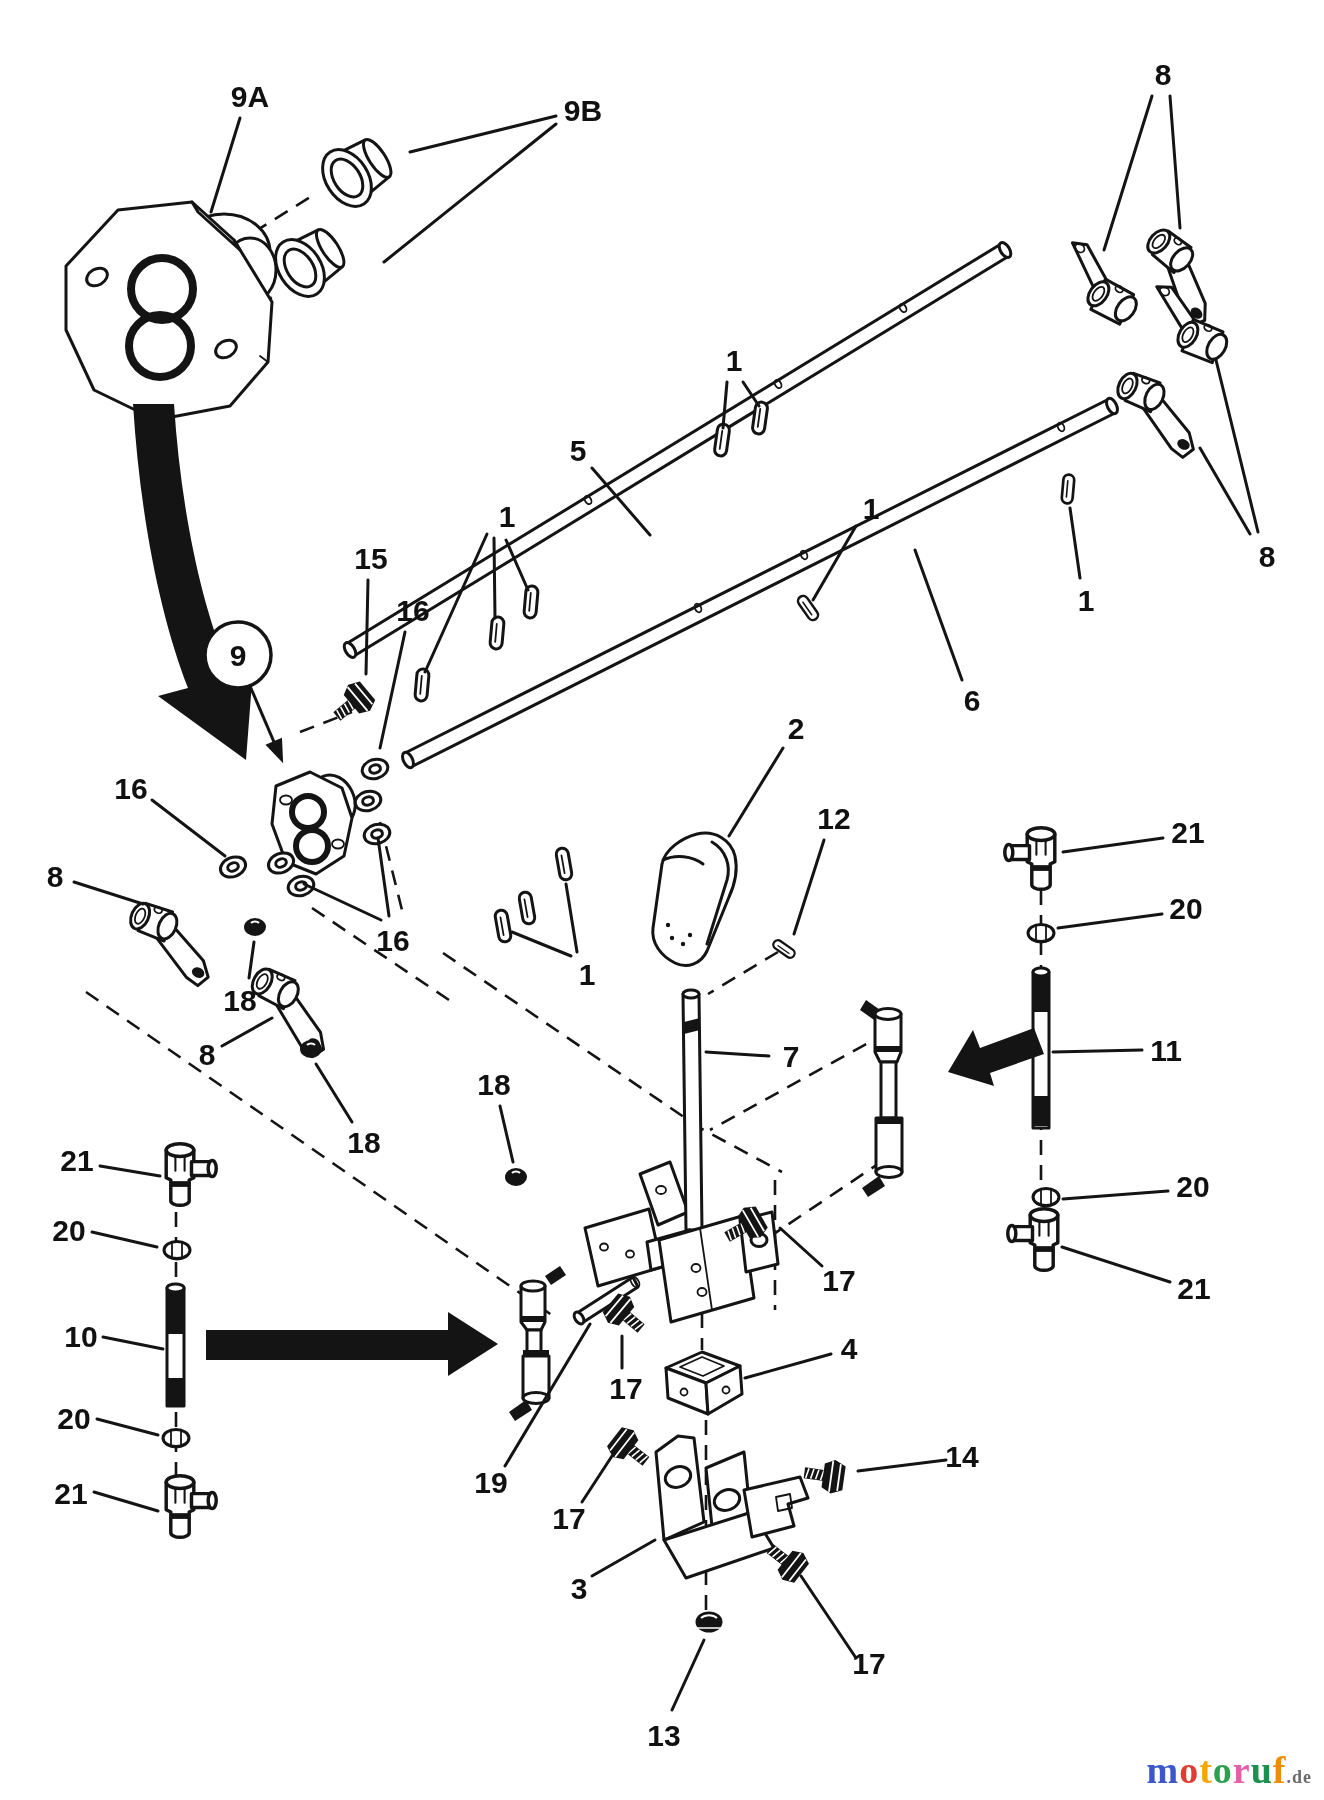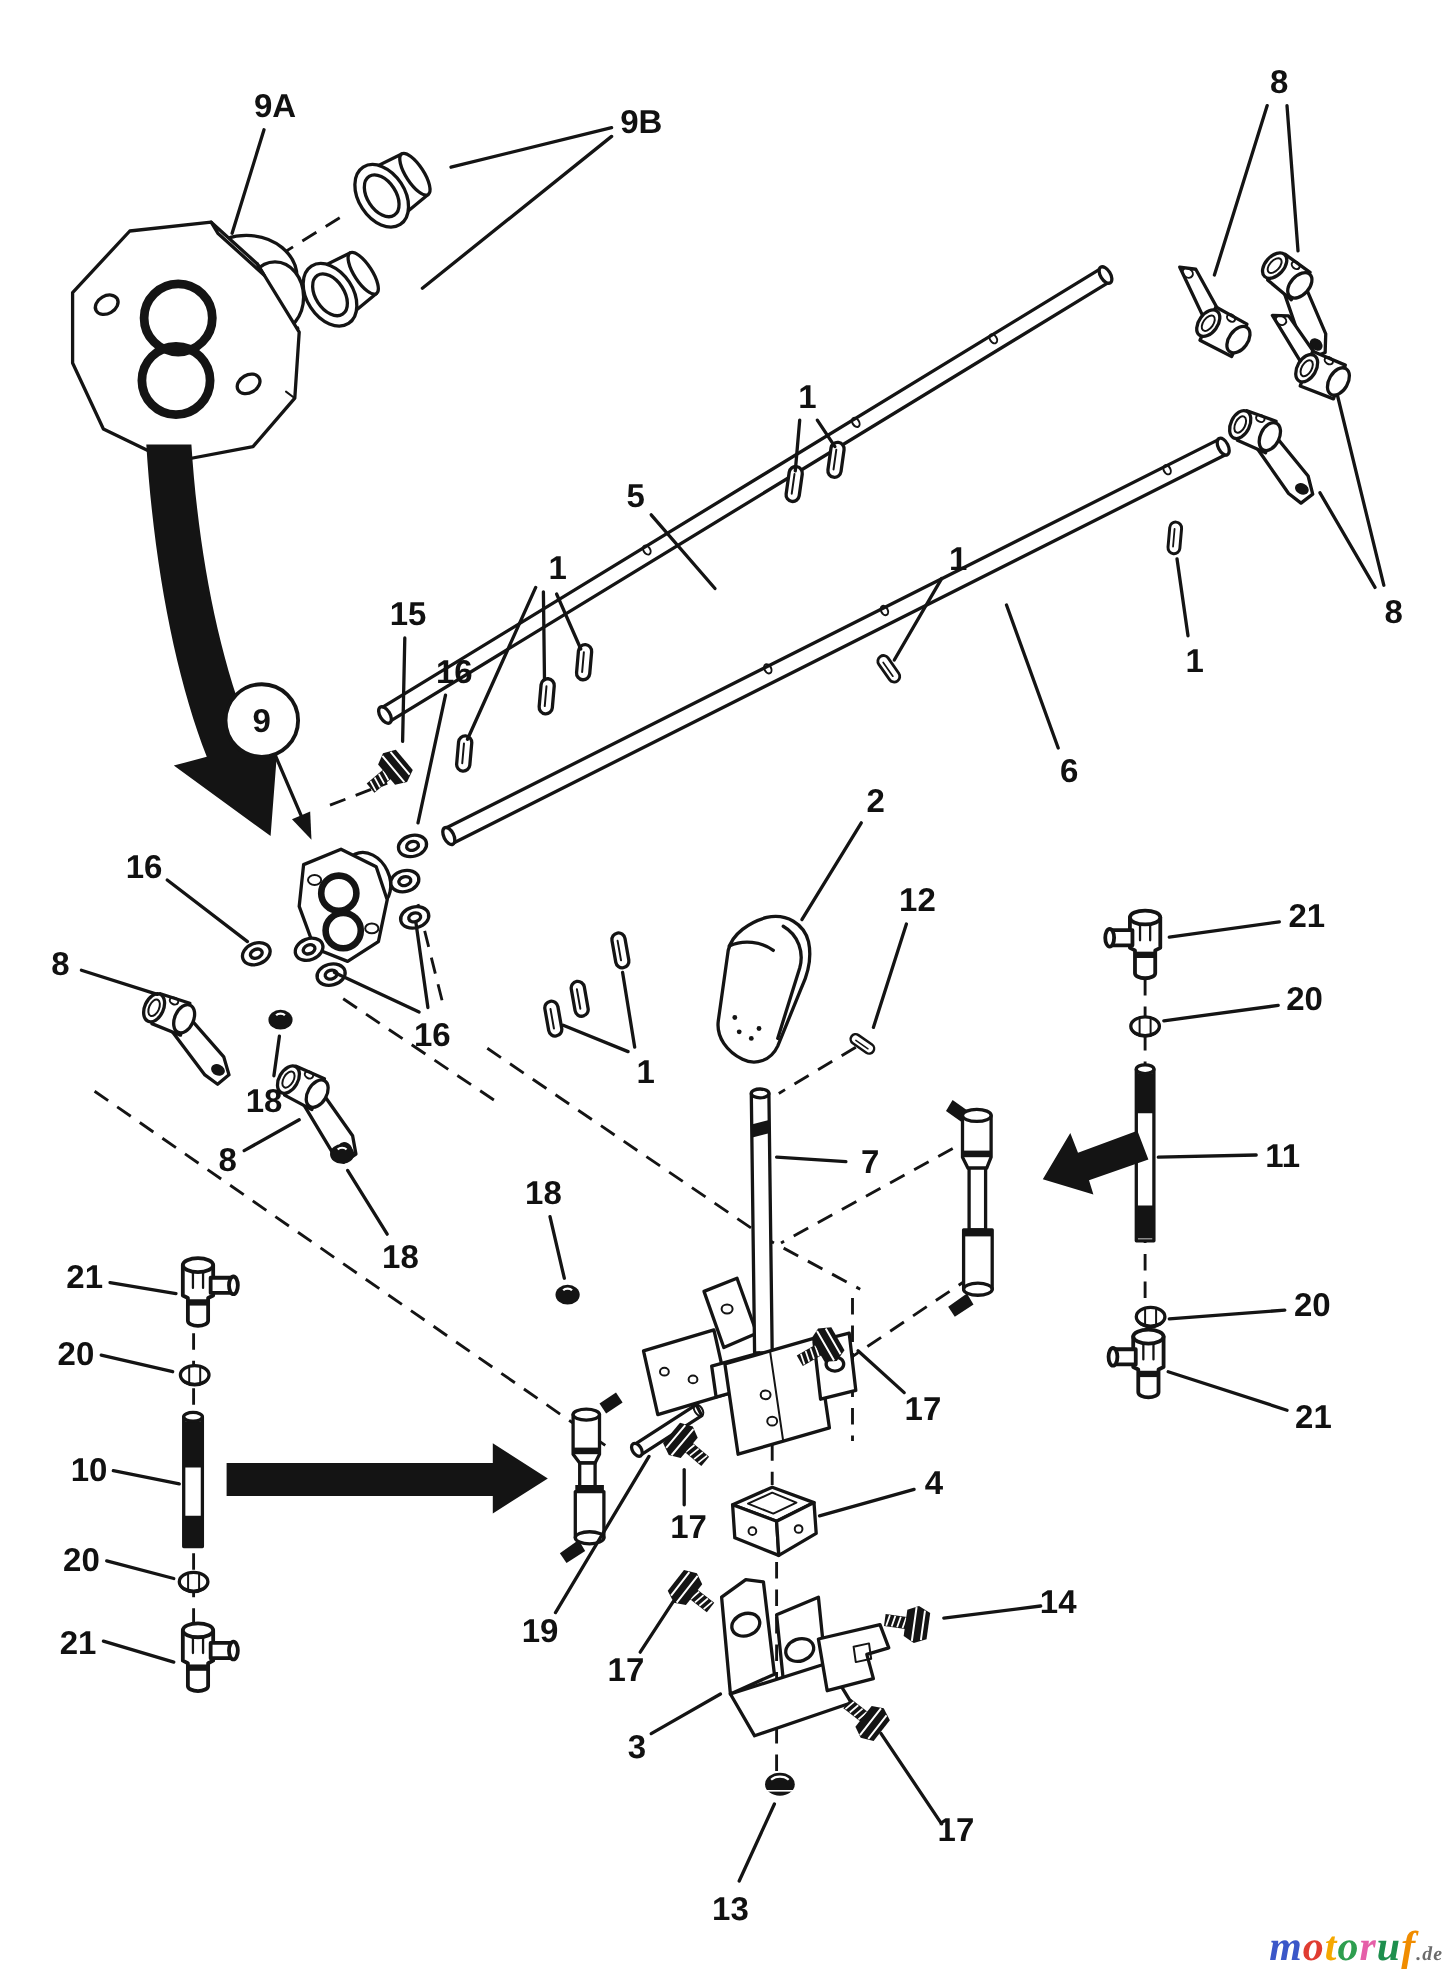--- a/index.html
+++ b/index.html
@@ -11,21 +11,21 @@
   .k{fill:#141414;stroke:none;}
   .thin{stroke-width:1.8;}
   .ring{fill:none;stroke:#141414;stroke-width:8;}
   .ring2{fill:none;stroke:#141414;stroke-width:6;}
   .dash{fill:none;stroke:#141414;stroke-width:2.6;stroke-dasharray:15 10;}
   .leader{stroke:#141414;stroke-width:3;stroke-linecap:round;}
   .lbl{font:bold 30px "Liberation Sans",sans-serif;fill:#111;}
   .cir{fill:#fff;stroke:#141414;stroke-width:3.5;}
   .ah{fill:#141414;}
   #watermark{position:absolute;right:12px;bottom:8px;font-family:"Liberation Serif",serif;
-             font-weight:bold;font-size:38px;letter-spacing:1px;font-style:italic;}
+             font-weight:bold;font-size:38px;letter-spacing:1px;}
   #watermark .de{font-size:18px;font-weight:bold;}
 </style>
 </head>
 <body>
 
 <div id="stage">
 <svg id="diagram" width="1324" height="1800" viewBox="0 0 1324 1800">
 
   <defs>
     <g id="pin">

